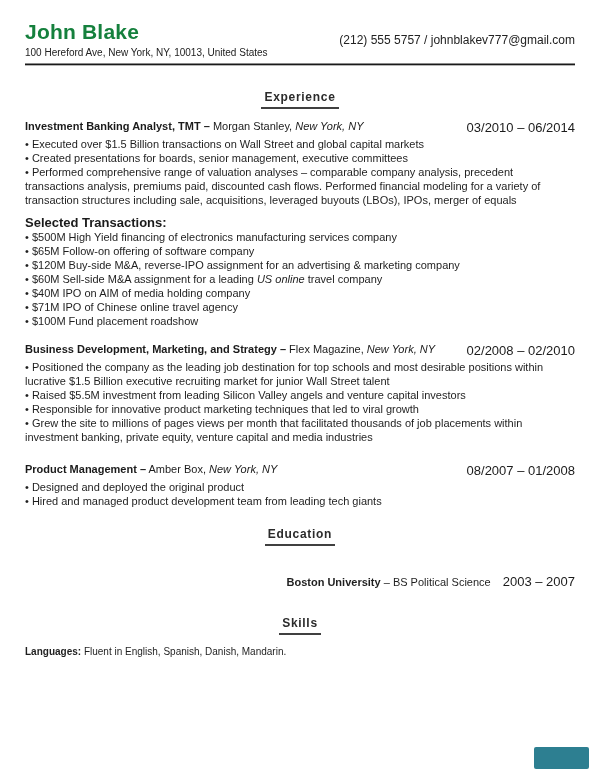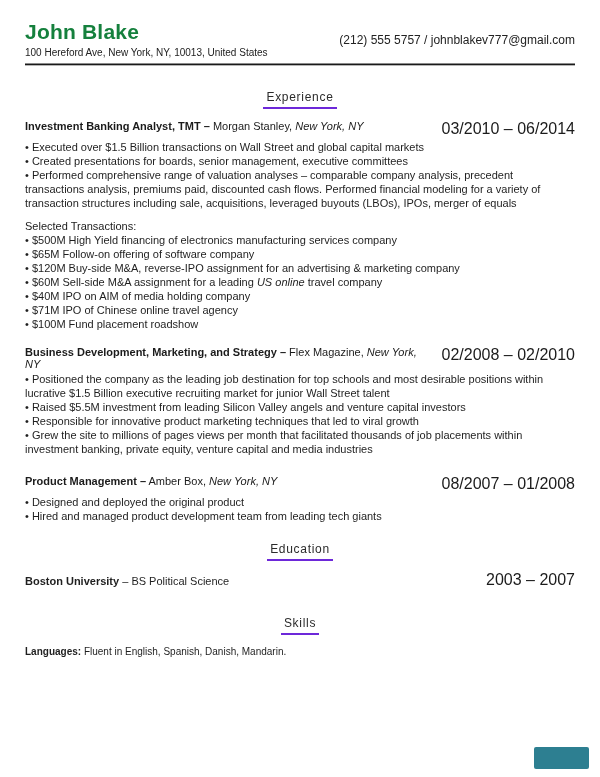--- a/index.html
+++ b/index.html
@@ -24,62 +24,62 @@
     background: #1a1a1a;
     border-top: 1px solid #8a8a8a;
     border-bottom: 1px solid #b5b5b5;
   }
 
   
   .section-heading { text-align: center; }
   .section-heading .heading-text {
     display: inline-block;
     font-size: 12px;
-    font-weight: 400;
+    font-weight: 700;
     letter-spacing: 0.7px;
     color: #2b2b2b;
-    border-bottom: 2px solid #6d28d9;
+    border-bottom: 2px solid #404040;
     padding: 0 3px 3px 3px;
   }
   .mt-exp { margin-top: 21px; }
   .mt-edu { margin-top: 16px; }
   .mt-skl { margin-top: 24px; }
 
   
   .job-header {
     display: flex;
     justify-content: space-between;
     align-items: flex-start;
     font-size: 11px;
     margin-bottom: 2px;
   }
   .job-title { color: #1b1b1b; }
   .role, .bold { font-weight: bold; }
   .loc { font-style: italic; }
-  .dates { font-size: 16px; white-space: nowrap; padding-left: 12px; color: #1b1b1b; }
+  .dates { font-size: 13px; white-space: nowrap; padding-left: 12px; color: #1b1b1b; }
 
   .job1 { margin-top: 11px; }
   .job2 { margin-top: 15px; }
   .job3 { margin-top: 19px; }
   .subsection { margin-top: 9px; }
-  .sub-title { font-size: 11px; font-weight: normal; line-height: 14px; color: #1b1b1b; }
+  .sub-title { font-size: 13px; font-weight: bold; line-height: 14px; color: #1b1b1b; }
 
   .bullets .bullet {
     font-size: 11px;
     line-height: 14px;
     color: #1e1e1e;
   }
 
   
   .edu-row {
     display: flex;
-    justify-content: space-between;
+    justify-content: flex-end;
     align-items: baseline;
     font-size: 11px;
-    margin-top: 10px;
+    margin-top: 28px;
   }
   .skills-lines { margin-top: 10px; }
   .skill-line { font-size: 10px; line-height: 14.5px; }
 
   
   .watermark {
     position: absolute;
     right: 11px;
     bottom: 8px;
     width: 55px;

